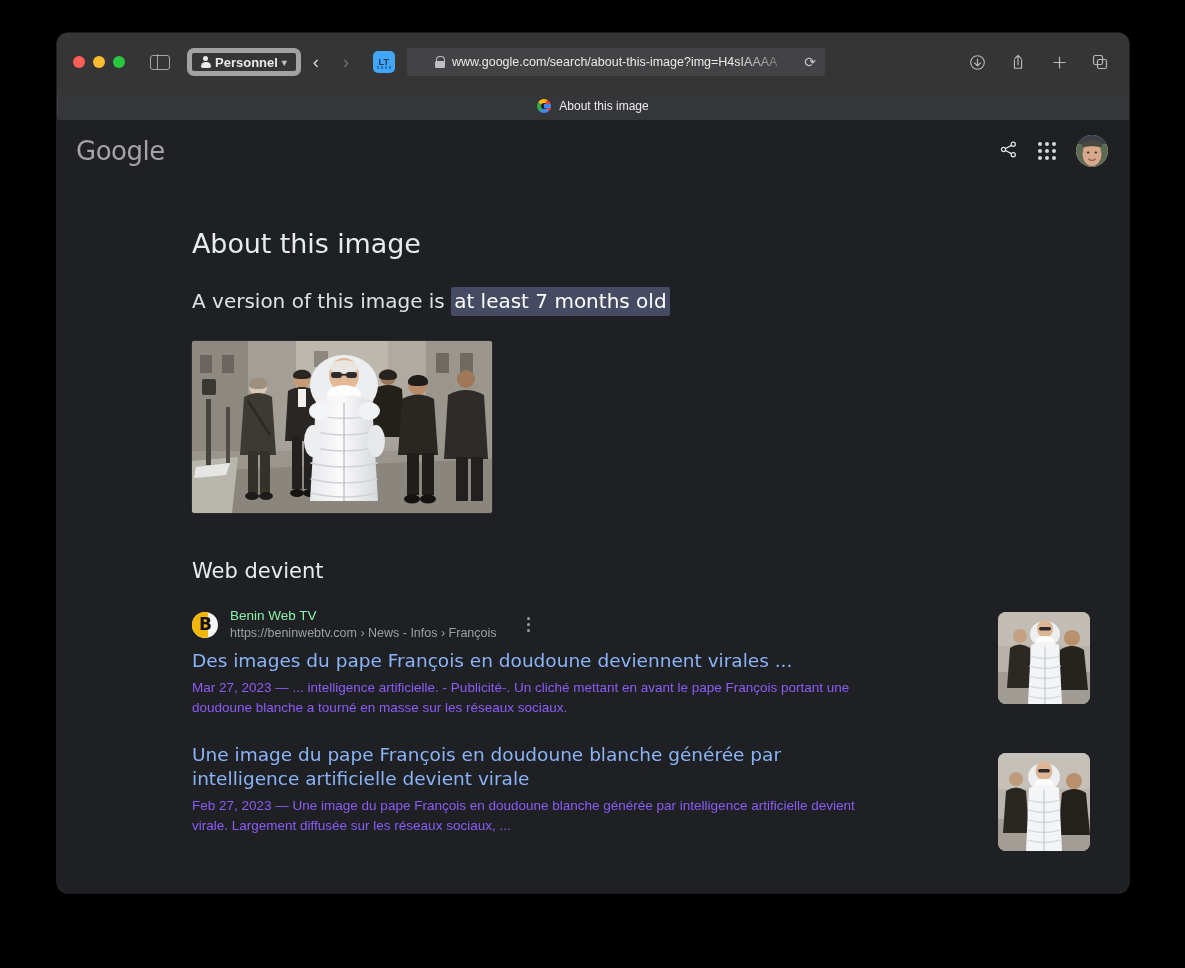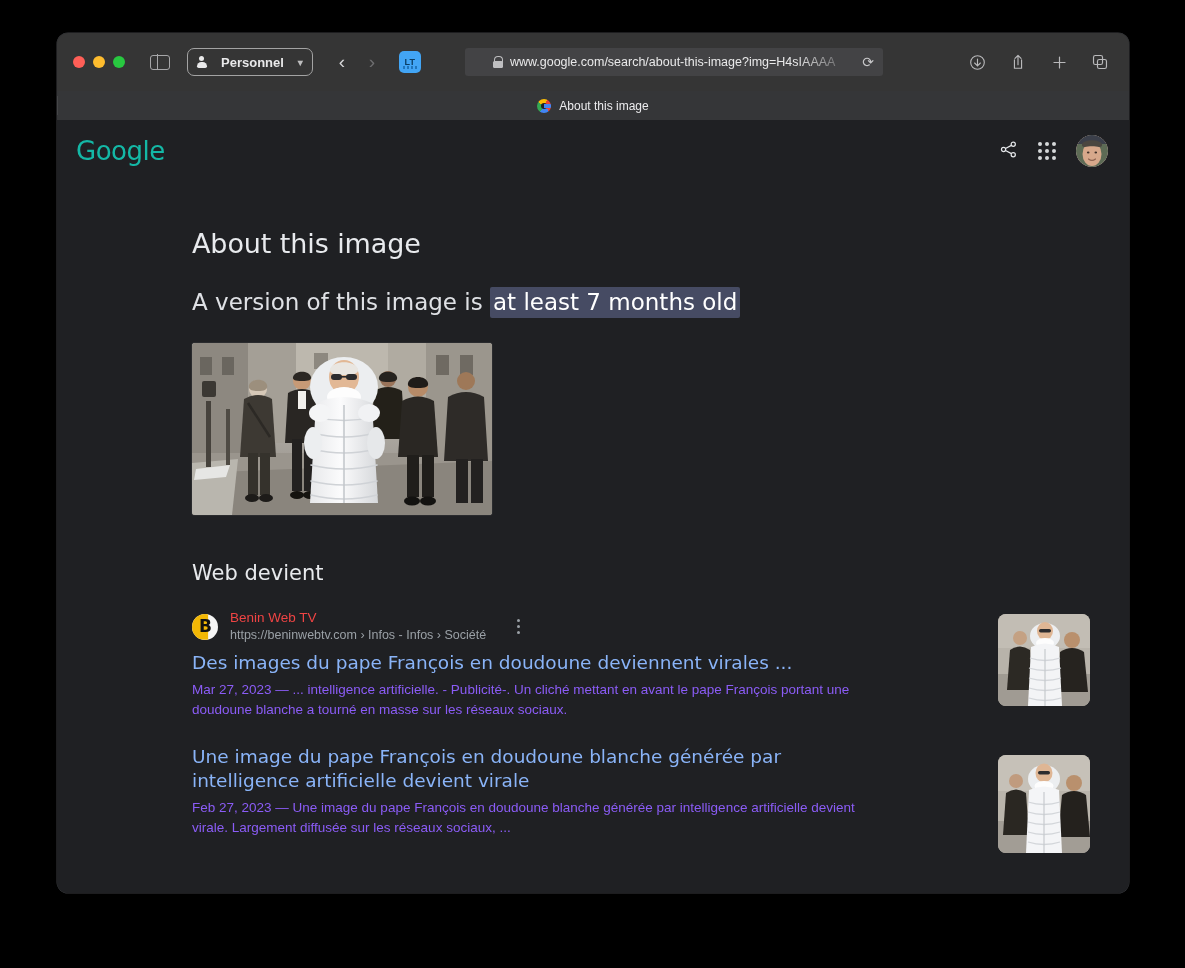--- a/index.html
+++ b/index.html
@@ -48,29 +48,28 @@
     position: relative;
   }
   .sb-icon::after {
     content: "";
     position: absolute;
     left: 5.5px; top: -1.5px; bottom: -1.5px;
     width: 1.5px; background: #a6a6a8;
   }
 
   .profile-pill {
-    display: flex; align-items: center; gap: 14px;
+    display: flex; align-items: center; gap: 4px;
     height: 28px;
     padding: 0 9px 0 8px;
-    border: 1px solid #a3a3a3;
+    border: 5px solid #a3a3a3;
     border-radius: 7px;
     color: #e9e9ea;
     font-size: 13px;
     font-weight: bold;
-    margin-right: 14px;
   }
   .person-glyph {
     width: 11px; height: 12px;
     position: relative;
     flex: 0 0 auto;
   }
   .person-glyph::before {
     content: ""; position: absolute;
     left: 3px; top: 0; width: 5px; height: 5px;
     border-radius: 50%; background: #e9e9ea;
@@ -87,21 +86,21 @@
     display: flex; align-items: center; justify-content: center;
     font-size: 19px; font-weight: 300;
   }
   .navbtn.on { color: #d7d7d9; }
   .navbtn.off { color: #6e6e70; }
 
   .ext-icon {
     width: 22px; height: 22px;
     border-radius: 5px;
     background: #42a5f5;
-    margin-left: 12px; margin-right: 32px;
+    margin-left: 12px; margin-right: 12px;
     display: flex; align-items: center; justify-content: center;
     color: #0b3d63;
     font-size: 9px; font-weight: bold;
     letter-spacing: 0.3px;
     position: relative;
   }
   .ext-icon::after {
     content: "";
     position: absolute; left: 4px; right: 4px; bottom: 4px;
     height: 3px;
@@ -111,21 +110,20 @@
 
   .urlbar {
     flex: 0 0 auto;
     width: 418px; height: 28px;
     background: #434345;
     border-radius: 3px;
     display: flex; align-items: center;
     padding: 0 9px 0 0;
     position: relative;
     overflow: hidden;
-    margin-left: 12px;
   }
   .lock {
     width: 10px; height: 12px;
     margin: 0 7px 0 28px;
     position: relative; flex: 0 0 auto;
   }
   .lock::before {
     content: ""; position: absolute;
     left: 1.5px; top: 0; width: 7px; height: 6px;
     border: 1.5px solid #bfbfc1; border-bottom: none;
@@ -208,21 +206,21 @@
   
   .page { background: #1f2023; height: 773px; position: relative; }
 
   .gheader {
     height: 62px;
     display: flex; align-items: center;
     padding: 0 21px 0 19px;
   }
   .glogo {
     font-size: 26px;
-    color: #14b8a6;
+    color: #a3a3a3;
     letter-spacing: -0.5px;
     font-family: "DejaVu Sans", sans-serif;
     font-weight: 400;
     margin-left: 0px;
   }
   .gh-right {
     margin-left: auto;
     display: flex; align-items: center; gap: 20px;
   }
   .apps-grid {
@@ -244,21 +242,21 @@
   h1.about-title {
     font-size: 27px;
     font-weight: 400;
     color: #e8eaed;
     margin-top: 46px;
     letter-spacing: -0.1px;
     font-family: "DejaVu Sans", sans-serif;
   }
   .verdict {
     margin-top: 30px;
-    font-size: 23px;
+    font-size: 20px;
     color: #dfe1e5;
     font-family: "DejaVu Sans", sans-serif;
   }
   .verdict .hl {
     background: #464b63;
     color: #ffffff;
     padding: 2px 3px 3px 3px;
     border-radius: 2px;
   }
 
@@ -304,21 +302,21 @@
   }
   .fav-flip .f2 {
     position: absolute; left: 12px; top: 6px;
     width: 7px; height: 5px; background: #fff;
   }
   .fav-flip .f3 {
     position: absolute; left: 12px; top: 11px;
     width: 5px; height: 4px; background: #fff;
   }
   .site-meta { line-height: 1.25; }
-  .site-name { font-size: 13.5px; color: #ef4444; }
+  .site-name { font-size: 13.5px; color: #86efac; }
   .site-url  { font-size: 12.5px; color: #9aa0a6; margin-top: 1px; }
   .kebab {
     margin-left: 10px;
     width: 20px; height: 22px;
     display: flex; flex-direction: column; align-items: center;
     justify-content: center; gap: 3px;
     flex: 0 0 auto;
   }
   .kebab i { width: 3px; height: 3px; border-radius: 50%; background: #9aa0a6; display: block; }
 
@@ -591,21 +589,21 @@
       <h2 class="webres">Web devient</h2>
 
       <div class="result">
         <div class="res-head">
           <div class="favicon fav-benin">
             <span class="q1"></span>
               <span class="letter">B</span>
           </div>
           <div class="site-meta">
             <div class="site-name">Benin Web TV</div>
-            <div class="site-url">https://beninwebtv.com › Infos - Infos › Société</div>
+            <div class="site-url">https://beninwebtv.com › News - Infos › François</div>
           </div>
           <div class="kebab">
               <i></i>
               <i></i>
               <i></i>
             </div>
         </div>
         <a class="res-title">Des images du pape François en doudoune deviennent virales ...</a>
         <div class="res-snippet">Mar 27, 2023 — ... intelligence artificielle. - Publicité-. Un cliché mettant en avant le pape François portant une doudoune blanche a tourné en masse sur les réseaux sociaux.</div>
         <div class="res-thumb">

